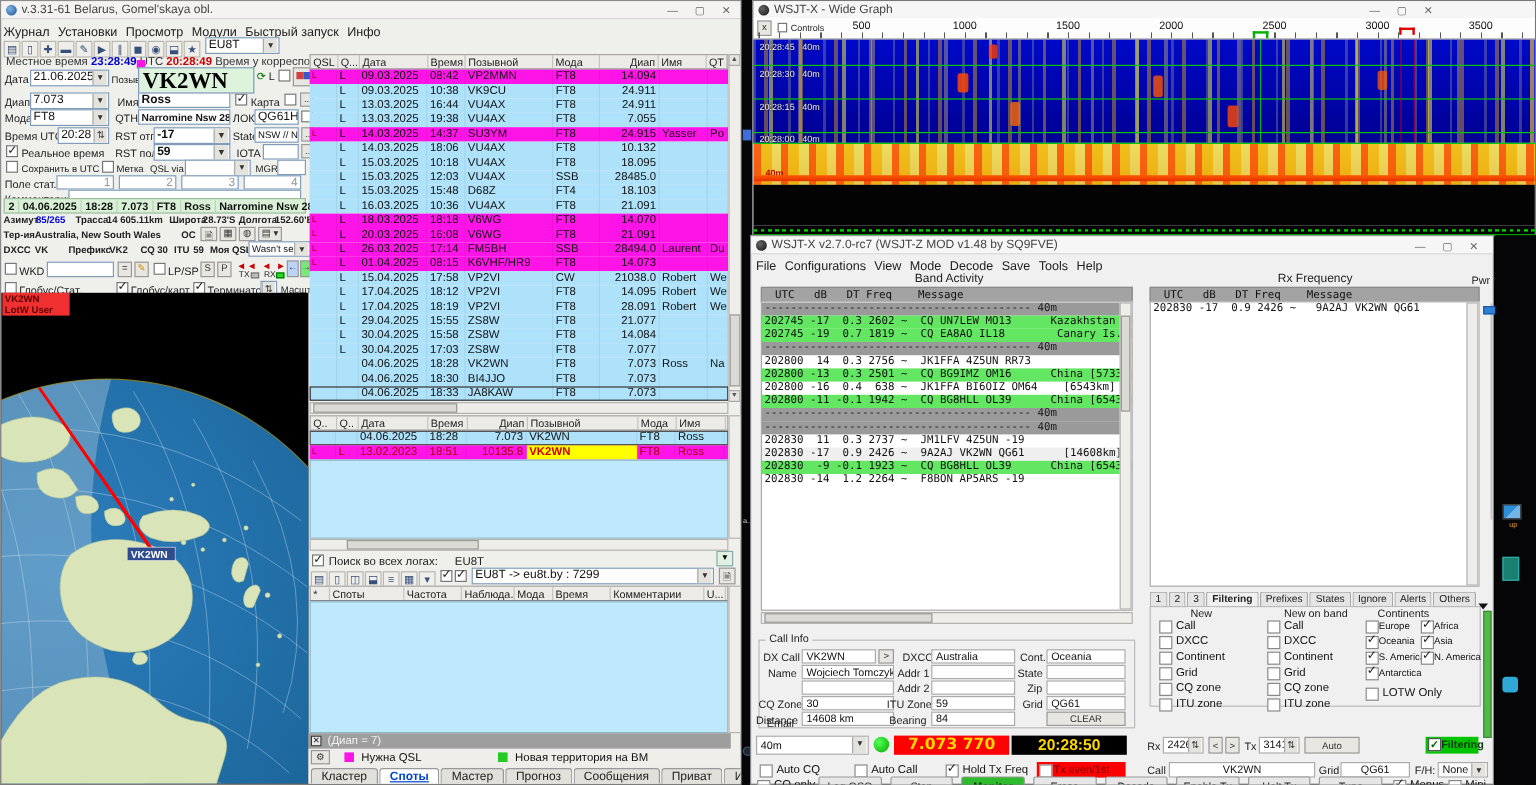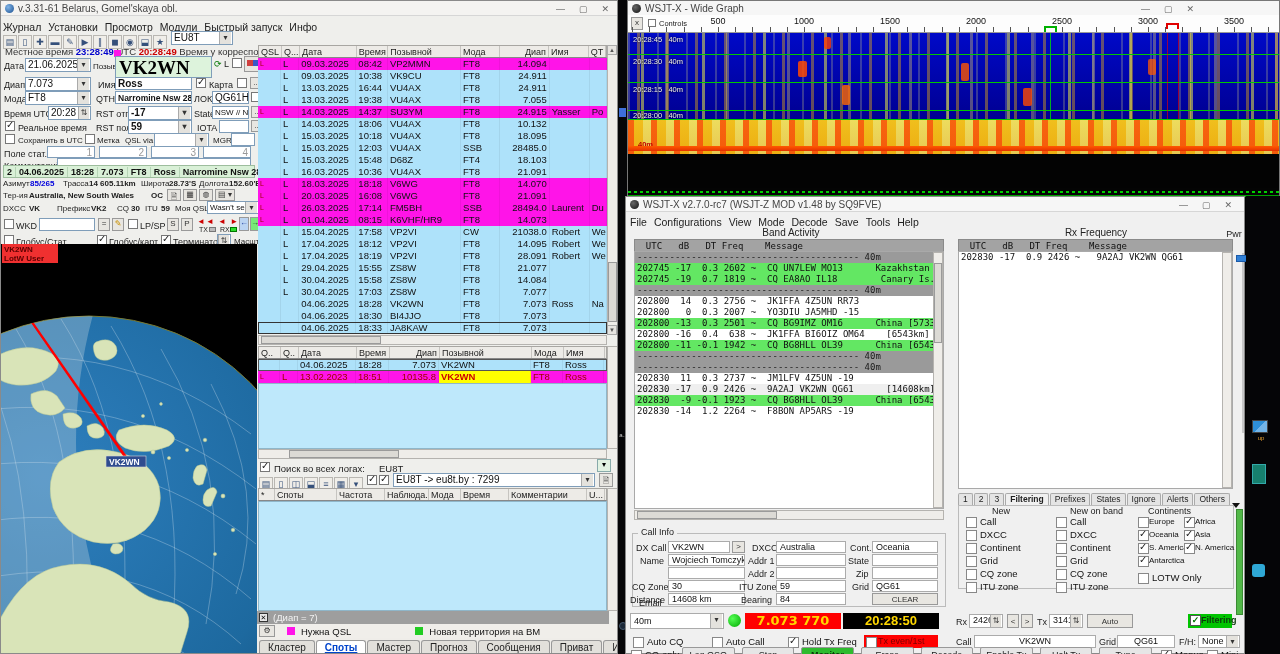--- a/index.html
+++ b/index.html
@@ -76,21 +76,21 @@
   .legendrow{position:absolute;left:256px;top:623px;width:364px;height:14px;background:#F0EEEA;
     display:flex;align-items:center;font-size:9.5px;color:#111;gap:4px;}
   .sq{display:inline-block;width:8px;height:8px;margin-right:2px;vertical-align:-1px;}
   .tabsrow{position:absolute;left:256px;top:637px;width:364px;height:17px;background:#EFEDE9;display:flex;
     align-items:flex-end;gap:1px;padding-left:2px;}
   .tab{font-size:10px;color:#222;background:#E2E0DB;border:1px solid #999;border-bottom:none;
     padding:1px 8px 2px;border-radius:3px 3px 0 0;}
   .tab.active{background:#FFF;color:#0044CC;text-decoration:underline;font-weight:bold;}
   .redflag{position:absolute;left:1px;top:243px;width:56px;height:19px;background:#F03030;color:#5A0000;
     font-size:8px;font-weight:bold;line-height:9px;padding:1px 2px;}
-  .geo{font-size:8px;}
+  .geo{font-size:8px;font-weight:bold;}
   .navarr{color:#CC0000;font-size:8px;letter-spacing:1px;}
   
   .wg{position:absolute;left:627px;top:0;width:653px;height:196px;background:#F2F2F2;border:1px solid #777;}
   .wg-scale{position:absolute;left:0;top:14px;right:0;height:18px;background:#FDFDFD;border-bottom:1px solid #999;
     overflow:hidden;}
   .wg-ticks{position:absolute;left:4px;right:0;bottom:0;height:5px;
     background:repeating-linear-gradient(90deg,#555 0 1px,transparent 1px 17.2px);}
   .wg-num{position:absolute;top:1px;font-size:9px;color:#111;transform:translateX(-50%);}
   .wf{position:absolute;left:0;top:32px;right:0;height:86px;
     background:
@@ -811,21 +811,20 @@
     <div class="grplabel" style="left:395px;top:30px;width:150px;">Rx Frequency</div>
     <div class="grplabel" style="left:595px;top:32px;width:26px;font-size:9px;">Pwr</div>
 
     <div class="wxhdr" style="left:8px;top:42px;width:310px;">  UTC   dB   DT Freq    Message</div>
     <div class="wxlist" style="left:8px;top:54px;width:310px;height:258px;">
         <div class="wrow sep"><span>----------------------------------------- 40m</span></div>
         <div class="wrow g"><span>202745 -17  0.3 2602 ~  CQ UN7LEW MO13      Kazakhstan [21</span></div>
         <div class="wrow g"><span>202745 -19  0.7 1819 ~  CQ EA8AO IL18        Canary Is. [47</span></div>
         <div class="wrow sep"><span>----------------------------------------- 40m</span></div>
         <div class="wrow"><span>202800  14  0.3 2756 ~  JK1FFA 4Z5UN RR73</span></div>
-        <div class="wrow"><span>202800   0  0.3 2007 ~  YO3DIU JA5MHD -15</span></div>
         <div class="wrow g"><span>202800 -13  0.3 2501 ~  CQ BG9IMZ OM16      China [5733km]</span></div>
         <div class="wrow"><span>202800 -16  0.4  638 ~  JK1FFA BI6OIZ OM64    [6543km]</span></div>
         <div class="wrow g"><span>202800 -11 -0.1 1942 ~  CQ BG8HLL OL39      China [6543km]</span></div>
         <div class="wrow sep"><span>----------------------------------------- 40m</span></div>
         <div class="wrow sep"><span>----------------------------------------- 40m</span></div>
         <div class="wrow"><span>202830  11  0.3 2737 ~  JM1LFV 4Z5UN -19</span></div>
         <div class="wrow hl"><span>202830 -17  0.9 2426 ~  9A2AJ VK2WN QG61      [14608km]</span></div>
         <div class="wrow g"><span>202830  -9 -0.1 1923 ~  CQ BG8HLL OL39      China [6543km]</span></div>
         <div class="wrow"><span>202830 -14  1.2 2264 ~  F8BON AP5ARS -19</span></div>
       </div>

